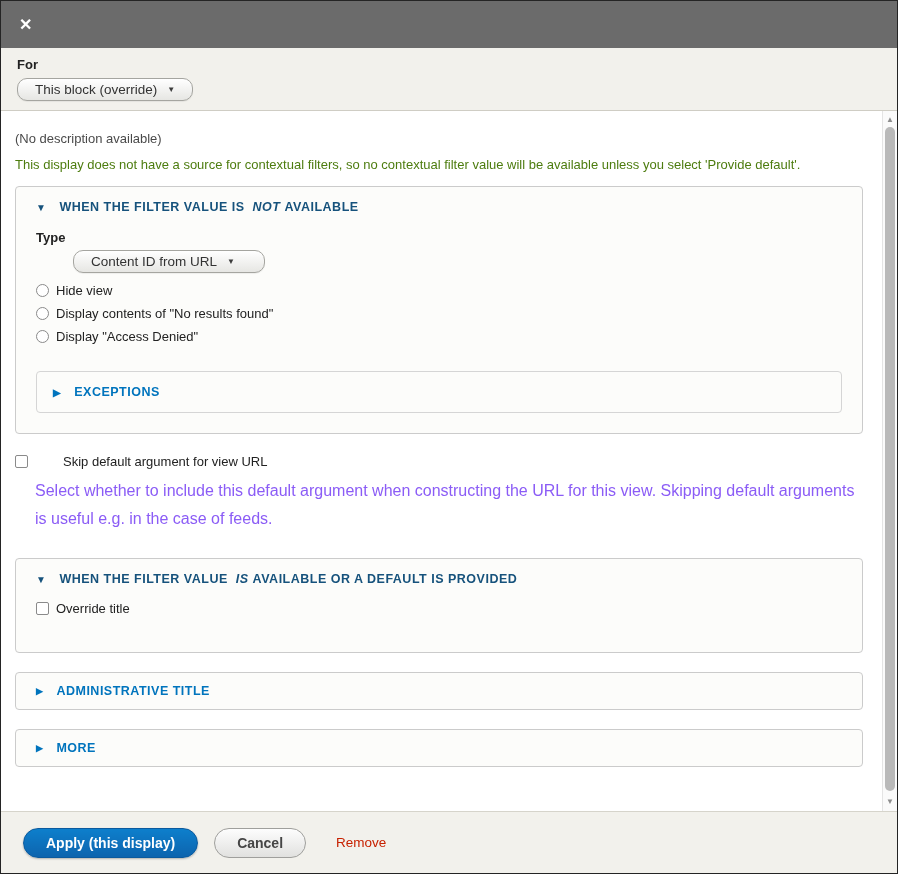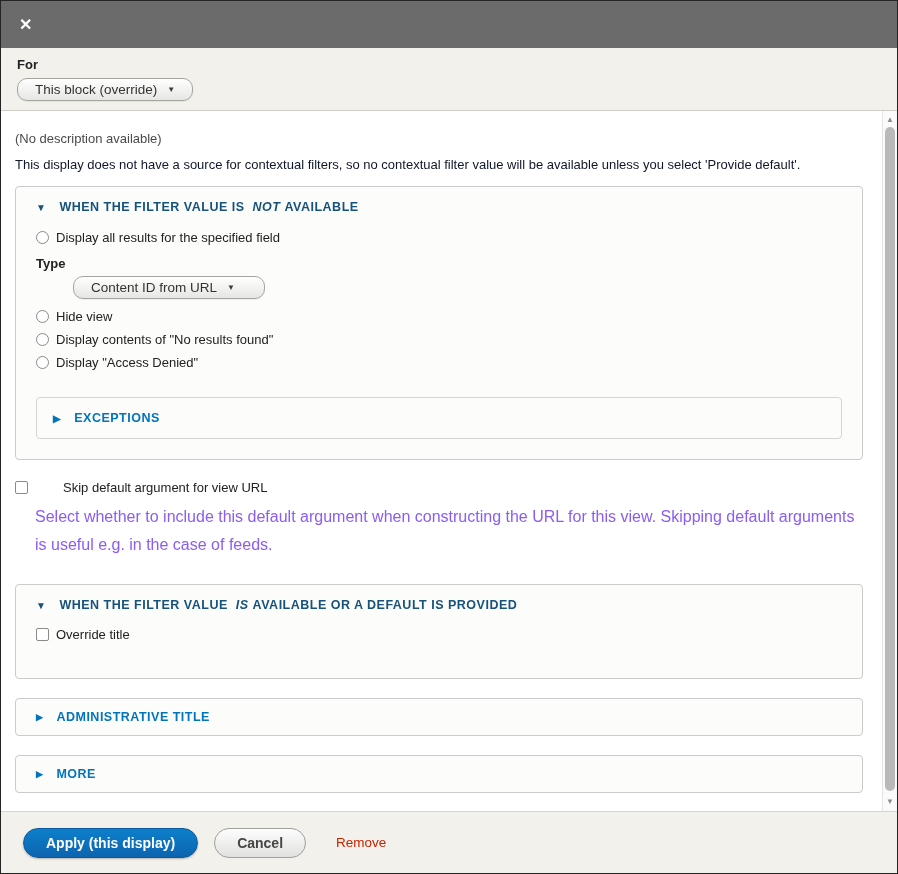--- a/index.html
+++ b/index.html
@@ -67,21 +67,21 @@
     flex: 1 1 auto;
     background: #fff;
     overflow: hidden;
   }
   .body-content {
     position: absolute; inset: 0;
     padding: 18px 32px 0 14px;
     overflow: hidden;
   }
   .p-nodesc { font-size: 13px; color: #4a4a4a; margin: 2px 0 11px 0; }
-  .p-note   { font-size: 13px; color: #0f172a; margin: 0 0 14px 0; white-space: nowrap; }
+  .p-note   { font-size: 13px; color: #4d7c0f; margin: 0 0 14px 0; white-space: nowrap; }
 
   
   .section {
     border: 1px solid #cbcbcb;
     border-radius: 4px;
     background: #fcfcfa;
     margin-right: 2px;
   }
   .legend-row {
     display: flex; align-items: center;
@@ -238,24 +238,20 @@
 
       <div class="section fs-not-available">
         <div class="legend-row legend-navy">
           <span class="tri">▼</span>
           <span class="legend-gap">WHEN THE FILTER VALUE IS</span>
           <span class="legend-em">NOT</span>
           <span>AVAILABLE</span>
         </div>
 
         <div class="options">
-          <div class="opt-row">
-            <input class="radio" type="radio" name="default-action" style="">
-            <label>Display all results for the specified field</label>
-          </div>
 
           <div class="type-label">Type</div>
           <div class="select-box type-select">
             <span>Content ID from URL</span>
             <span class="arrow">▼</span>
           </div>
 
           <div class="opt-row">
             <input class="radio" type="radio" name="default-action" style="">
             <label>Hide view</label>

